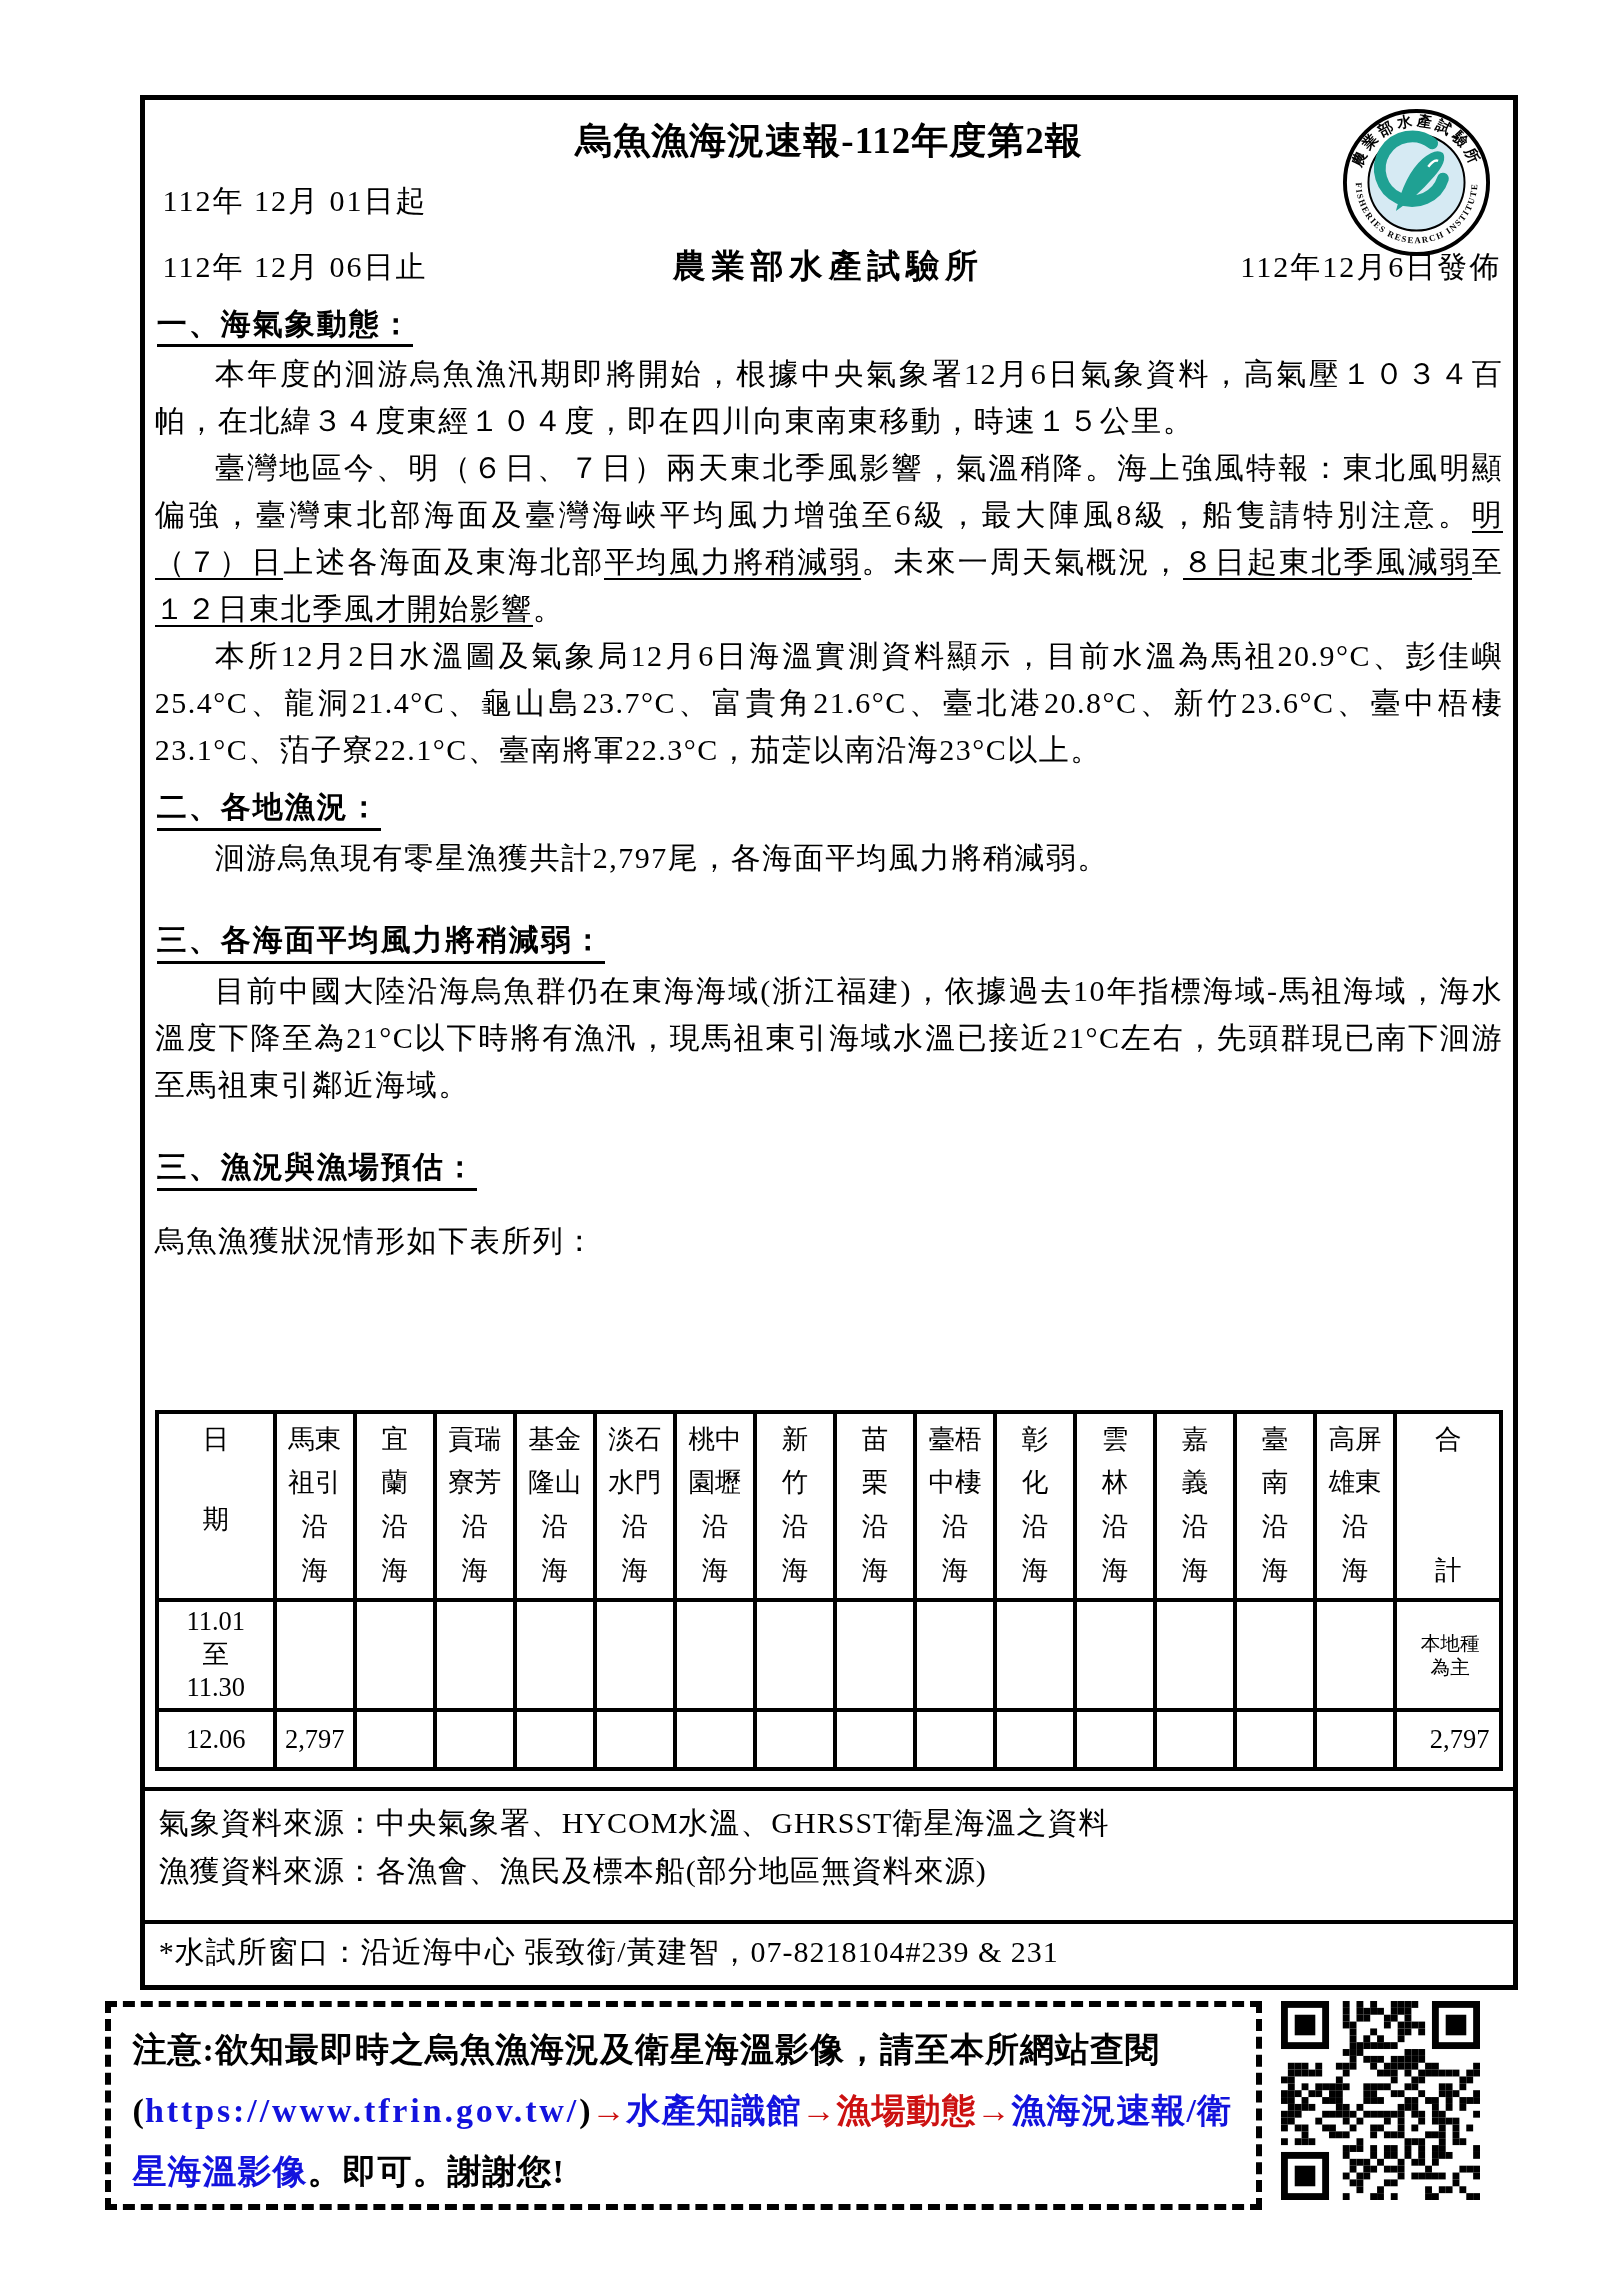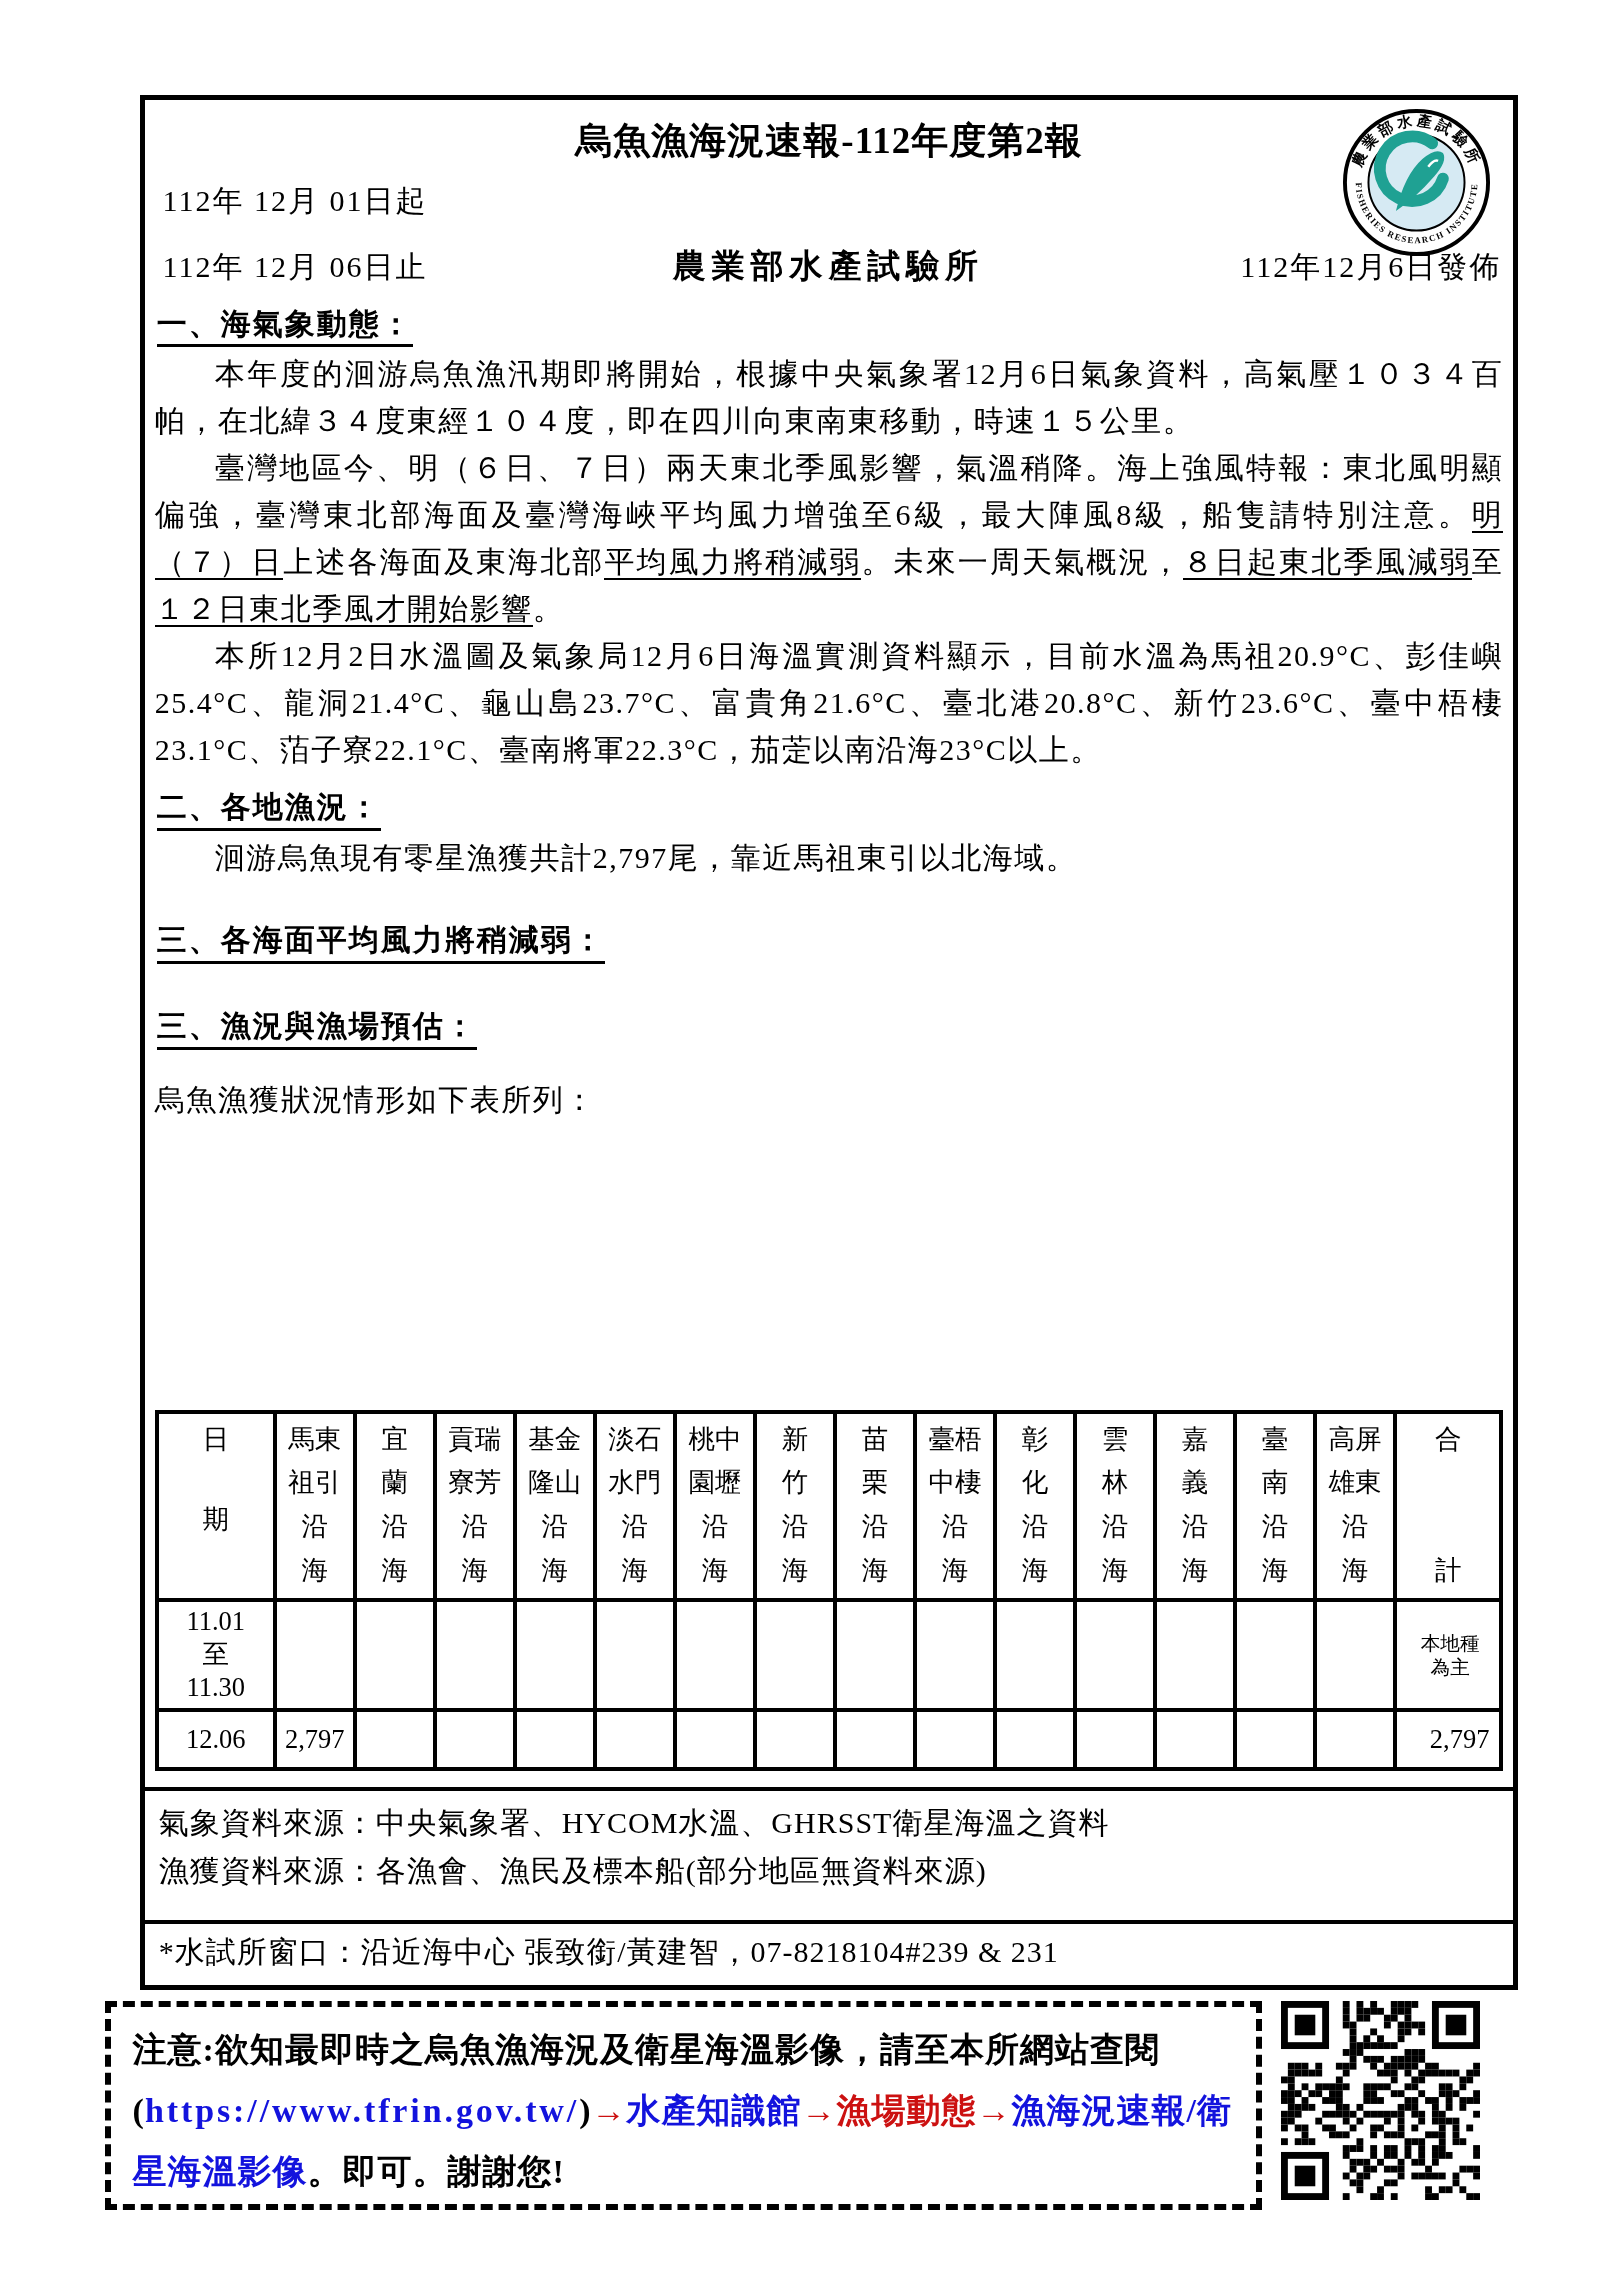--- a/index.html
+++ b/index.html
@@ -101,23 +101,24 @@
           </svg>
         </div>
       </div>
 
       <div class="sec-h"><span>一、海氣象動態：</span></div>
       <p class="para"><span>本年度的洄游烏魚漁汛期即將開始，根據中央氣象署12月6日氣象資料，高氣壓１０３４百帕，在北緯３４度東經１０４度，即在四川向東南東移動，時速１５公里。</span></p>
       <p class="para"><span>臺灣地區今、明（６日、７日）兩天東北季風影響，氣溫稍降。海上強風特報：東北風明顯偏強，臺灣東北部海面及臺灣海峽平均風力增強至6級，最大陣風8級，船隻請特別注意。</span><span class="u">明（７）日</span><span>上述各海面及東海北部</span><span class="u">平均風力將稍減弱</span><span>。未來一周天氣概況，</span><span class="u">８日起東北季風減弱</span><span>至</span><span class="u">１２日東北季風才開始影響</span><span>。</span></p>
       <p class="para"><span>本所12月2日水溫圖及氣象局12月6日海溫實測資料顯示，目前水溫為馬祖20.9°C、彭佳嶼25.4°C、龍洞21.4°C、龜山島23.7°C、富貴角21.6°C、臺北港20.8°C、新竹23.6°C、臺中梧棲23.1°C、萡子寮22.1°C、臺南將軍22.3°C，茄萣以南沿海23°C以上。</span></p>
 
       <div class="sec-h"><span>二、各地漁況：</span></div>
-      <p class="para"><span>洄游烏魚現有零星漁獲共計2,797尾，靠近馬祖東引以北海域。</span></p>
+      <p class="para"><span>洄游烏魚現有零星漁獲共計2,797尾，各海面平均風力將稍減弱。</span></p>
 
       <div class="sec-h mt40"><span>三、各海面平均風力將稍減弱：</span></div>
+      <p class="para"><span>目前中國大陸沿海烏魚群仍在東海海域(浙江福建)，依據過去10年指標海域-馬祖海域，海水溫度下降至為21°C以下時將有漁汛，現馬祖東引海域水溫已接近21°C左右，先頭群現已南下洄游至馬祖東引鄰近海域。</span></p>
 
       <div class="sec-h mt40"><span>三、漁況與漁場預估：</span></div>
 
       <p class="para no-ind mt24">烏魚漁獲狀況情形如下表所列：</p>
 
       <div class="t-wrap">
         <table>
           <colgroup>
             <col style="width:118px">
             <col span="14">

